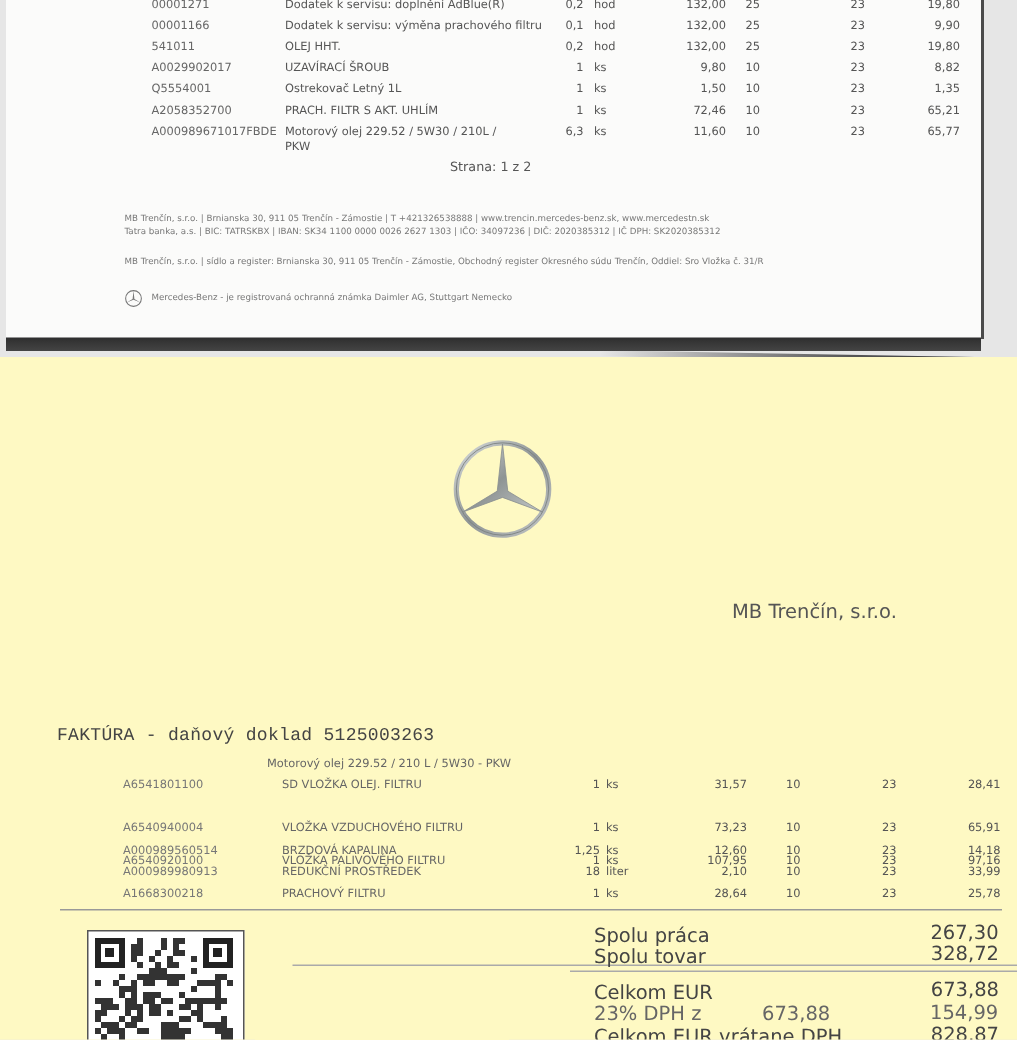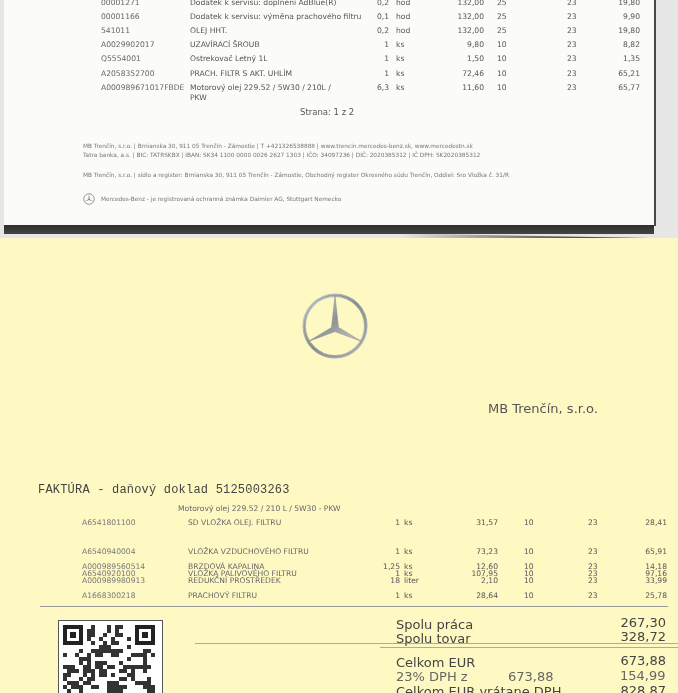--- a/index.html
+++ b/index.html
@@ -400,21 +400,21 @@
         <rect x="19" y="1" width="5" height="5" fill="#222"></rect>
         <rect x="20" y="2" width="3" height="3" fill="#fff"></rect>
         <rect x="20.8" y="2.8" width="1.4" height="1.4" fill="#222"></rect>
       </svg>
   </div>
 
   <div class="hr" style="left:195px; top:405px; width:483px; background:#aaa;"></div>
   <div class="hr" style="left:380px; top:409px; width:298px; background:#aaa;"></div>
 
   <div class="sum" style="left:396px; top:379px;">Spolu práca</div>
-  <div class="sum" style="left:620px; top:377px; width:46px; text-align:right;">267,30</div>
+  <div class="sum" style="left:620px; top:377px; width:46px; text-align:center;">267,30</div>
   <div class="sum" style="left:396px; top:393px;">Spolu tovar</div>
   <div class="sum" style="left:620px; top:391px; width:46px; text-align:right;">328,72</div>
 
   <div class="sum" style="left:396px; top:417px;">Celkom EUR</div>
   <div class="sum" style="left:620px; top:415px; width:46px; text-align:right;">673,88</div>
   <div class="sum" style="left:396px; top:431px; color:#666;">23% DPH z</div>
   <div class="sum" style="left:508px; top:431px; color:#666;">673,88</div>
   <div class="sum" style="left:620px; top:430px; width:46px; color:#666;">154,99</div>
   <div class="sum" style="left:396px; top:446px;">Celkom EUR vrátane DPH</div>
   <div class="sum" style="left:620px; top:445px; width:46px; text-align:right;">828,87</div>

